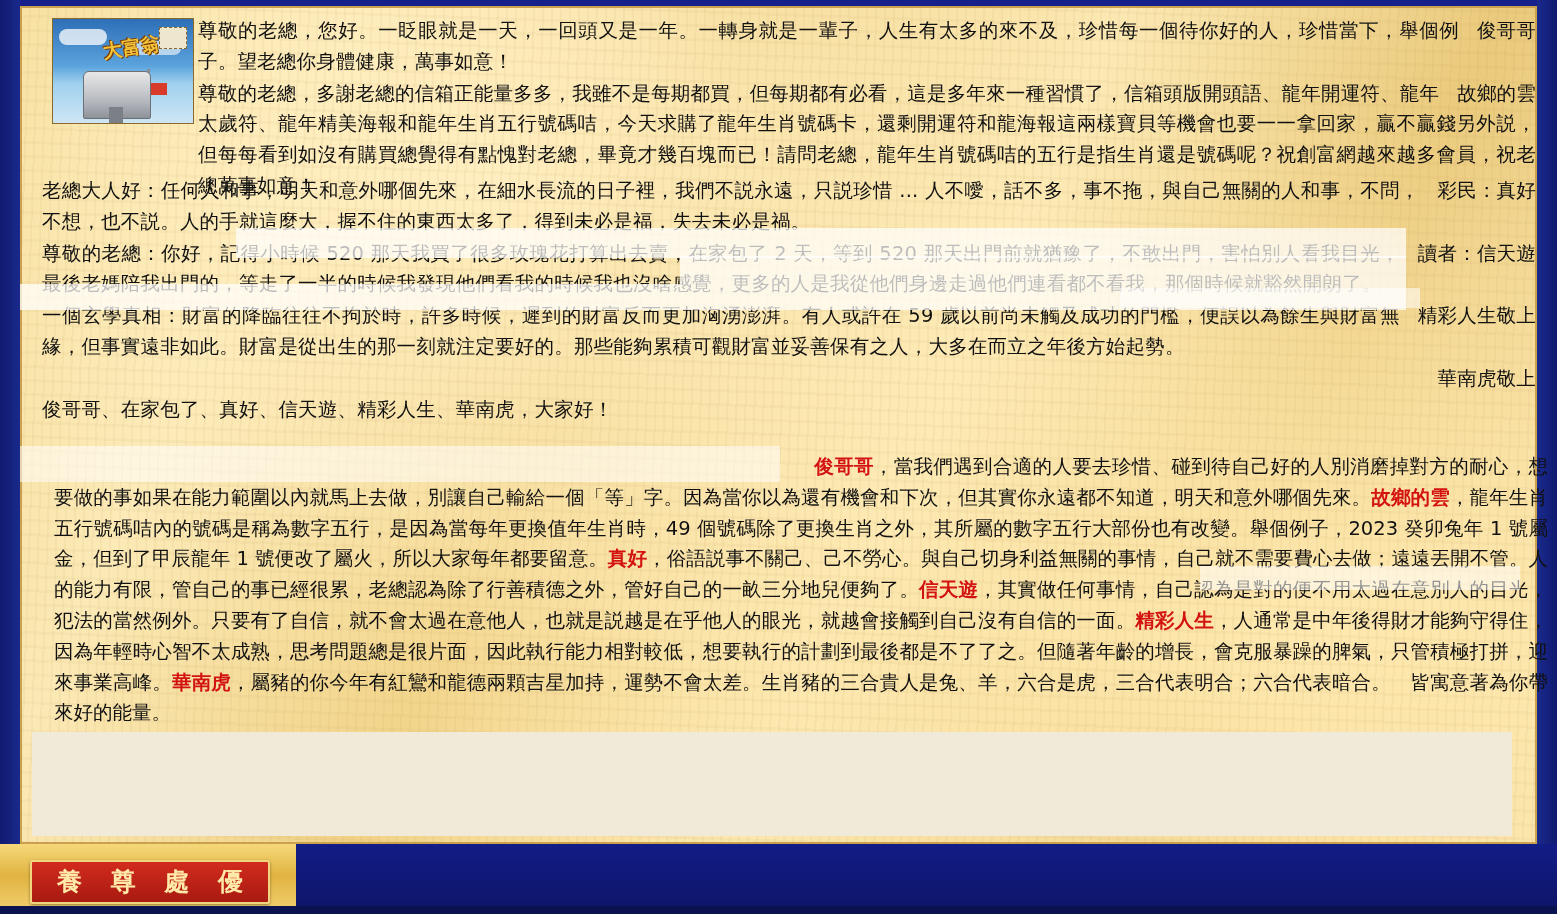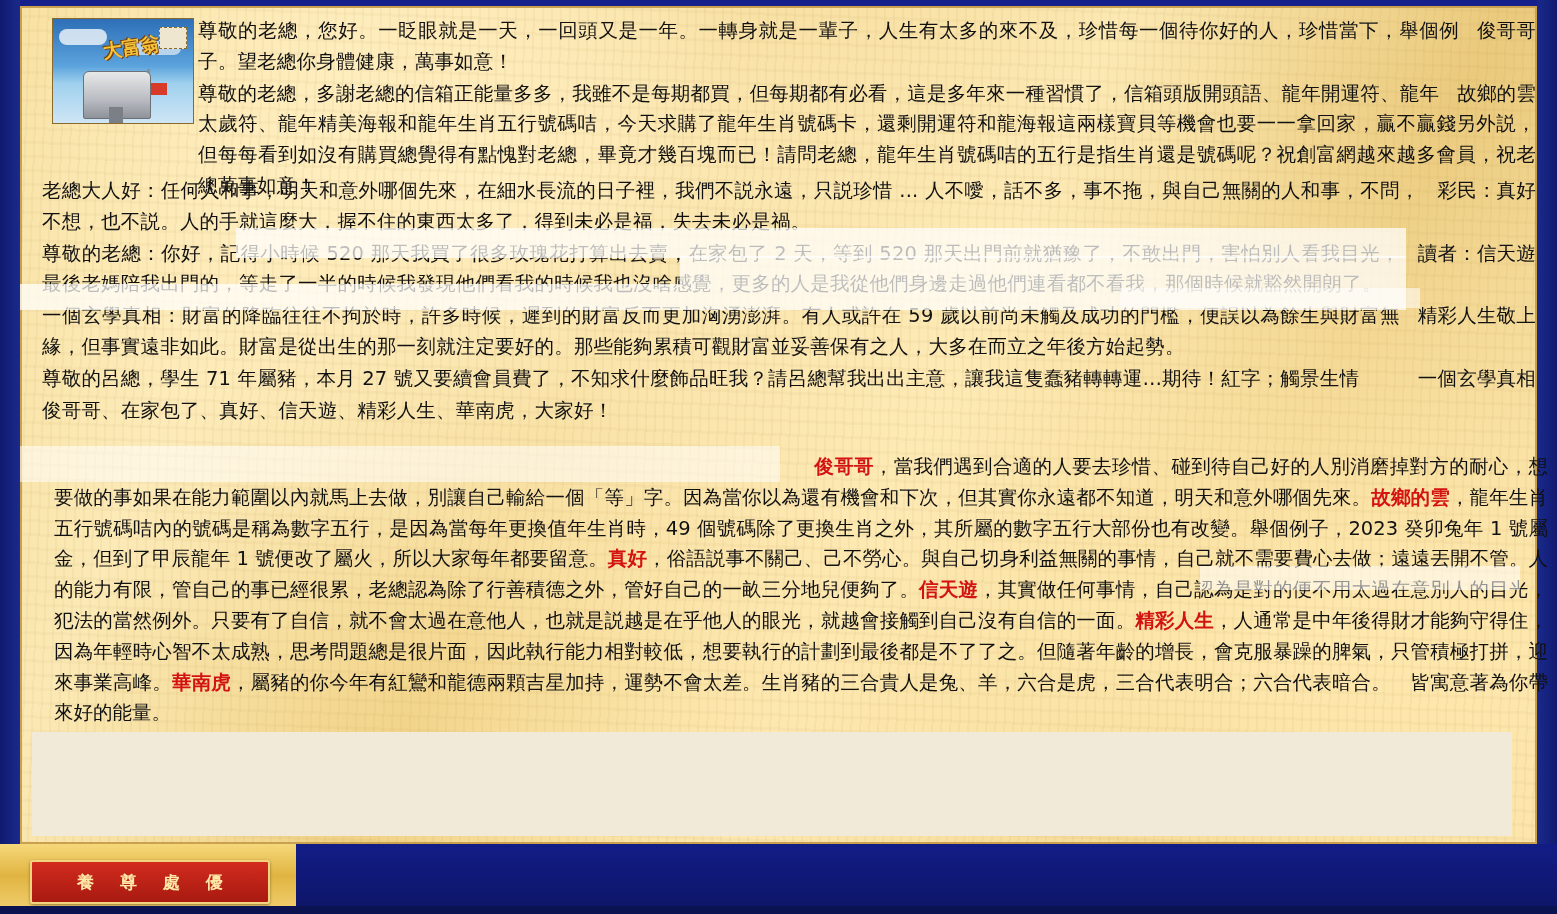--- a/index.html
+++ b/index.html
@@ -172,21 +172,21 @@
   .ribbon {
     position: absolute;
     left: 30px;
     top: 16px;
     width: 236px;
     height: 40px;
     background: linear-gradient(180deg, #d22b1e 0%, #a81a10 100%);
     border: 2px solid #f2d47e;
     border-radius: 3px;
     color: #ffe9a8;
-    font-size: 17px;
+    font-size: 25px;
     font-weight: bold;
     letter-spacing: 10px;
     text-align: center;
     line-height: 40px;
     text-indent: 10px;
     box-shadow: 0 1px 3px rgba(0,0,0,0.4);
   }
   .bottom-strip {
     position: absolute;
     left: 0;
@@ -248,22 +248,21 @@
         <span class="sig">讀者：信天遊</span>
         <span>尊敬的老總：你好，記得小時候 520 那天我買了很多玫瑰花打算出去賣，在家包了 2 天，等到 520 那天出門前就猶豫了，不敢出門，害怕別人看我目光，最後老媽陪我出門的，等走了一半的時候我發現他們看我的時候我也沒啥感覺，更多的人是我從他們身邊走過他們連看都不看我，那個時候就豁然開朗了。</span>
       </p>
       <div class="clr"></div>
       <p class="para">
         <span class="sig">精彩人生敬上</span>
         <span>一個玄學真相：財富的降臨往往不拘於時，許多時候，遲到的財富反而更加洶湧澎湃。有人或許在 59 歲以前尚未觸及成功的門檻，便誤以為餘生與財富無緣，但事實遠非如此。財富是從出生的那一刻就注定要好的。那些能夠累積可觀財富並妥善保有之人，大多在而立之年後方始起勢。</span>
       </p>
       <div class="clr"></div>
       <p class="para">
-        <span class="sig">一個玄學真相</span>
-        <span>尊敬的呂總，學生 71 年屬豬，本月 27 號又要續會員費了，不知求什麼飾品旺我？請呂總幫我出出主意，讓我這隻蠢豬轉轉運…期待！紅字；觸景生情</span>
+        <span class="sig">華南虎敬上</span>
       </p>
       <div class="clr"></div>
       <p class="para">俊哥哥、在家包了、真好、信天遊、精彩人生、華南虎，大家好！</p>
     </div>
 
     <div class="reply">
       <span style="display:inline-block;width:760px;"></span><span class="hl">俊哥哥</span><span>，當我們遇到合適的人要去珍惜、碰到待自己好的人別消磨掉對方的耐心，想要做的事如果在能力範圍以內就馬上去做，別讓自己輸給一個「等」字。因為當你以為還有機會和下次，但其實你永遠都不知道，明天和意外哪個先來。</span><span class="hl">故鄉的雲</span><span>，龍年生肖五行號碼咭內的號碼是稱為數字五行，是因為當每年更換值年生肖時，49 個號碼除了更換生肖之外，其所屬的數字五行大部份也有改變。舉個例子，2023 癸卯兔年 1 號屬金，但到了甲辰龍年 1 號便改了屬火，所以大家每年都要留意。</span><span class="hl">真好</span><span>，俗語説事不關己、己不勞心。與自己切身利益無關的事情，自己就不需要費心去做；遠遠丟開不管。人的能力有限，管自己的事已經很累，老總認為除了行善積德之外，管好自己的一畝三分地兒便夠了。</span><span class="hl">信天遊</span><span>，其實做任何事情，自己認為是對的便不用太過在意別人的目光，犯法的當然例外。只要有了自信，就不會太過在意他人，也就是説越是在乎他人的眼光，就越會接觸到自己沒有自信的一面。</span><span class="hl">精彩人生</span><span>，人通常是中年後得財才能夠守得住，因為年輕時心智不太成熟，思考問題總是很片面，因此執行能力相對較低，想要執行的計劃到最後都是不了了之。但隨著年齡的增長，會克服暴躁的脾氣，只管積極打拼，迎來事業高峰。</span><span class="hl">華南虎</span><span>，屬豬的你今年有紅鸞和龍德兩顆吉星加持，運勢不會太差。生肖豬的三合貴人是兔、羊，六合是虎，三合代表明合；六合代表暗合。　皆寓意著為你帶來好的能量。</span>
     </div>
 
     <div class="band" style="left:216px; top:222px; width:1170px; height:30px;"></div>

